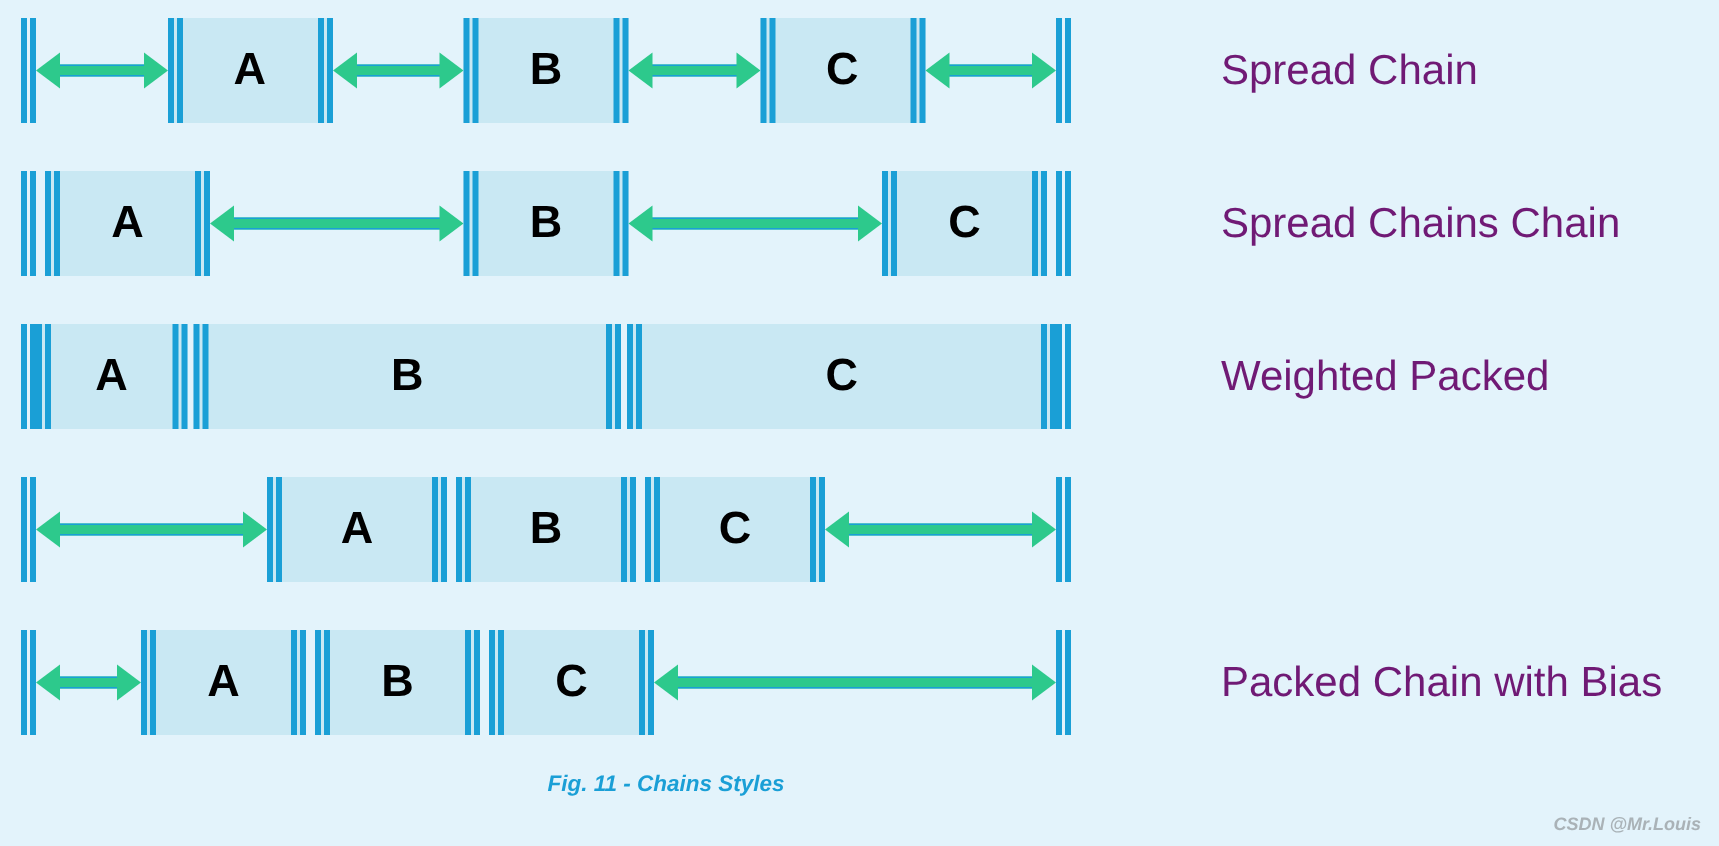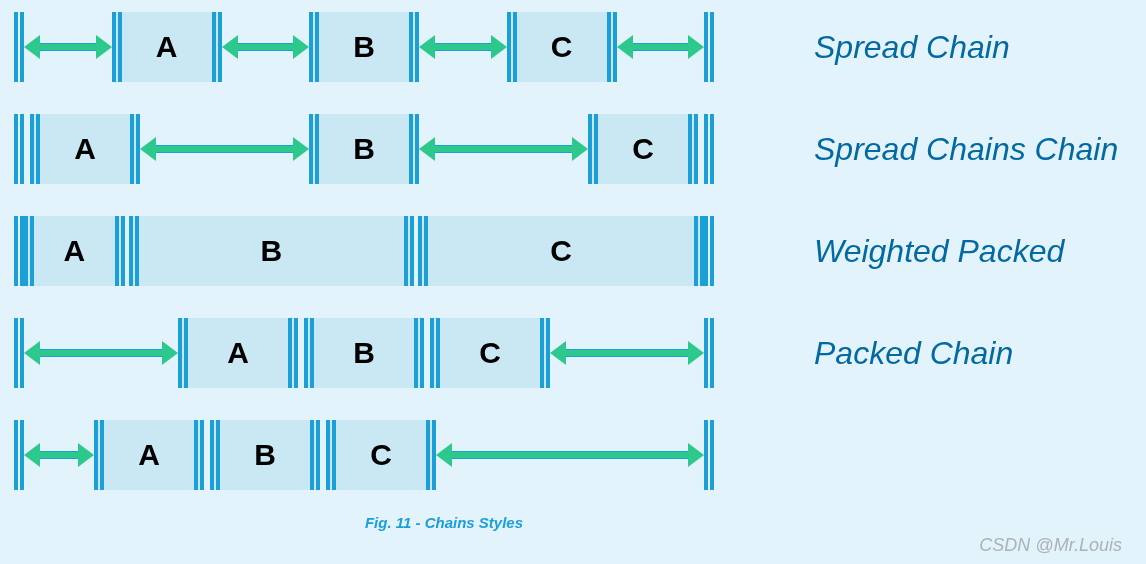--- a/index.html
+++ b/index.html
@@ -19,23 +19,22 @@
   }
   .diagram {
     width: 700px;
     height: 70px;
     display: flex;
     align-items: stretch;
     position: relative;
   }
   .label {
     margin-left: 100px;
-    font-size: 32px;
-    color: #0369a1;
-    font-style: italic;
+    font-size: 28px;
+    color: #701a75;
   }
   .endcap {
     width: 10px;
     height: 70px;
     display: flex;
   }
   .endcap span {
     width: 4px;
     height: 100%;
     background: #1a9fd6;
@@ -100,25 +99,26 @@
     text-align: center;
     width: 860px;
     color: #1a9fd6;
     font-style: italic;
     font-weight: bold;
     font-size: 15px;
     margin-top: -8px;
   }
   .watermark {
     position: absolute;
-    right: 24px;
+    right: 12px;
     bottom: 8px;
     color: rgba(100,100,100,0.45);
-    font-size: 18px;
+    font-size: 12px;
     font-style: italic;
+    font-weight: bold;
   }
 </style>
 </head>
 <body>
 
 <div class="row">
   <div class="diagram">
     <div class="endcap">
         <span></span>
         <span></span>
@@ -235,21 +235,20 @@
       </div>
     <div class="arrow" style="flex:1">
         <div class="head-l"></div>
         <div class="head-r"></div>
       </div>
     <div class="endcap">
         <span></span>
         <span></span>
       </div>
   </div>
-  <div class="label">Packed Chain</div>
 </div>
 
 <div class="row">
   <div class="diagram">
     <div class="endcap">
         <span></span>
         <span></span>
       </div>
     <div class="arrow" style="flex:0 0 70px">
         <div class="head-l"></div>
@@ -268,17 +267,18 @@
       </div>
     <div class="arrow" style="flex:1">
         <div class="head-l"></div>
         <div class="head-r"></div>
       </div>
     <div class="endcap">
         <span></span>
         <span></span>
       </div>
   </div>
+  <div class="label">Packed Chain with Bias</div>
 </div>
 
 <div class="caption">Fig. 11 - Chains Styles</div>
 
 <div class="watermark">CSDN @Mr.Louis</div>
 
 </body></html>

